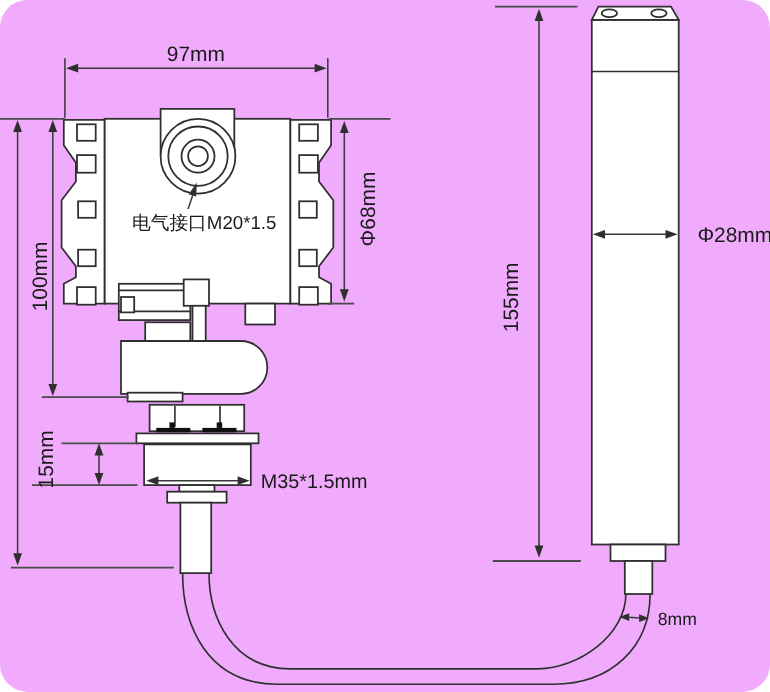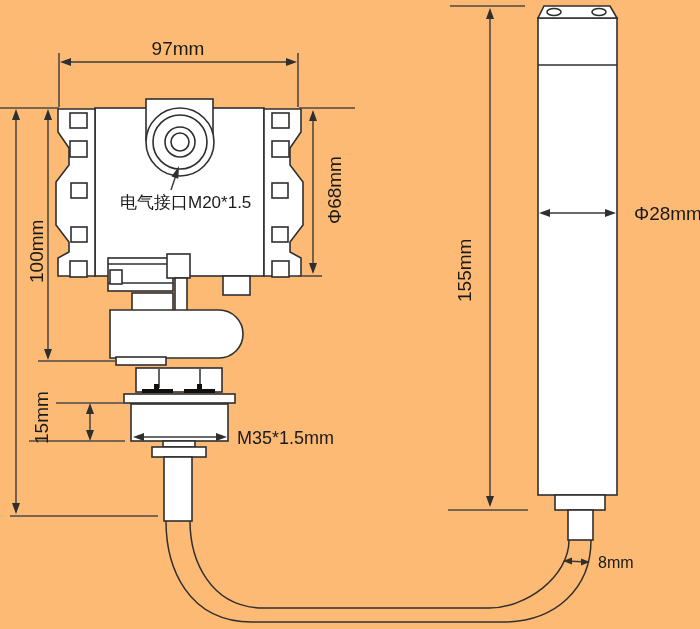--- a/index.html
+++ b/index.html
@@ -1,17 +1,17 @@
 <!DOCTYPE html>
 <html><head>
 <meta charset="utf-8">
 <style>
   html,body{margin:0;padding:0;background:#fff;}
-  .stage{width:700px;height:629px;position:relative;background:#fdba74;overflow:hidden;
-         font-family:"Liberation Sans","DejaVu Sans",sans-serif;}
+  .stage{width:700px;height:629px;position:relative;background:#f0abfc;overflow:hidden;
+         font-family:"Liberation Sans","DejaVu Sans",sans-serif;border-radius:25px;}
   svg{display:block;}
   .part{fill:#ffffff;stroke:#2f2f2f;stroke-width:1.6;}
   .partline{fill:none;stroke:#2f2f2f;stroke-width:1.5;}
   .seal{fill:#101010;stroke:none;}
   .dim{fill:none;stroke:#3a3a3a;stroke-width:1.4;}
   .tick{fill:none;stroke:#4a4a4a;stroke-width:1.6;}
   .ah{fill:#2f2f2f;stroke:none;}
   text{fill:#1a1a1a;font-family:"Liberation Sans","DejaVu Sans",sans-serif;}
   .t19{font-size:19px;}
   .t18{font-size:18px;}

